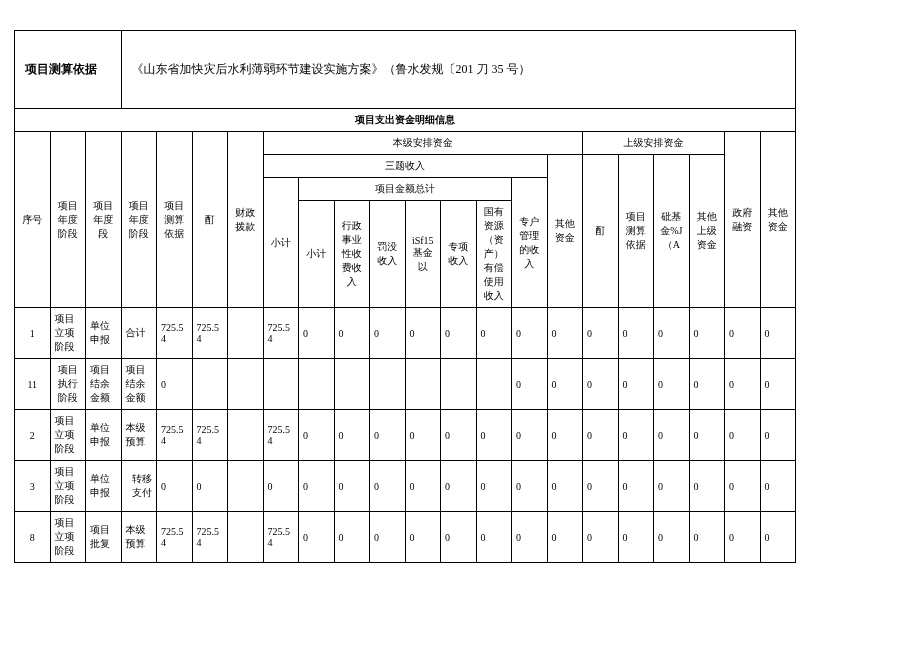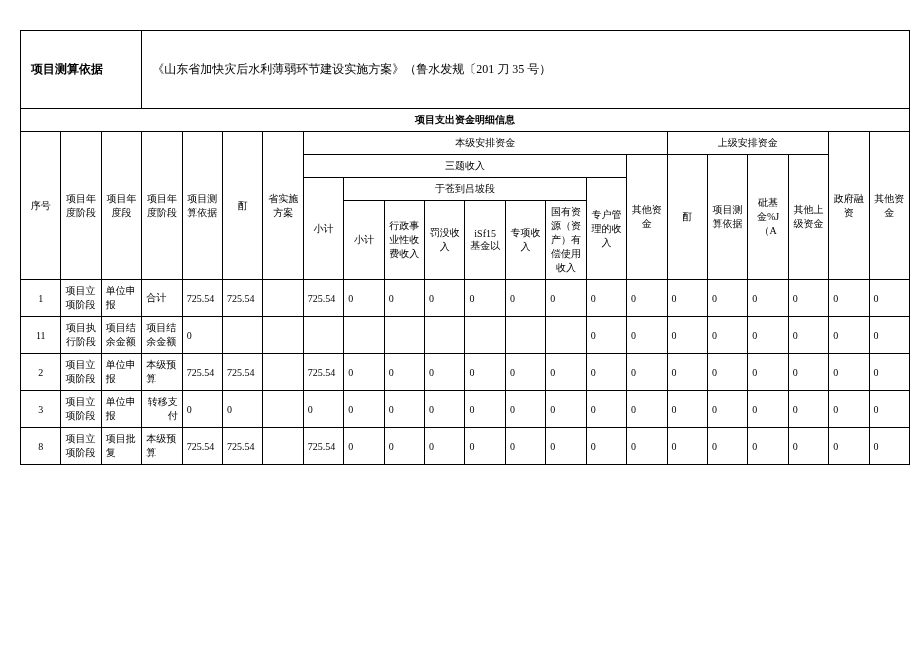--- a/index.html
+++ b/index.html
@@ -16,22 +16,22 @@
     width: 920px;
     padding: 0;
   }
   .para-block {
     margin: 20px 140px 20px 140px;
     line-height: 1.8;
     font-size: 12px;
   }
   .outer-table {
     border-collapse: collapse;
-    width: 890px;
-    margin: 30px 0 0 20px;
+    width: 782px;
+    margin: 30px 0 0 14px;
     table-layout: fixed;
   }
   .outer-table td, .outer-table th {
     border: 1px solid #000;
     padding: 4px 4px;
     font-size: 10px;
     vertical-align: middle;
     text-align: center;
     word-wrap: break-word;
     overflow: hidden;
@@ -73,39 +73,39 @@
     <td colspan="22" class="section-title">项目支出资金明细信息</td>
   </tr>
 
   <tr>
     <td rowspan="4" class="col-narrow">序号</td>
     <td rowspan="4" class="col-med">项目年度阶段</td>
     <td rowspan="4" class="col-med">项目年度段</td>
     <td rowspan="4" class="col-med">项目年度阶段</td>
     <td rowspan="4" class="col-med">项目测算依据</td>
     <td rowspan="4" class="col-small">酊</td>
-    <td rowspan="4" class="col-med">省实施方案</td>
+    <td rowspan="4" class="col-med">财政拨款</td>
     <td colspan="9">本级安排资金</td>
     <td colspan="4">上级安排资金</td>
     <td rowspan="4" class="col-small">政府融资</td>
     <td rowspan="4" class="col-small">其他资金</td>
   </tr>
 
   <tr>
     <td colspan="8">三题收入</td>
     <td rowspan="3" class="col-small">其他资金</td>
     <td rowspan="3" class="col-small">酊</td>
     <td rowspan="3" class="col-small">项目测算依据</td>
     <td rowspan="3" class="col-small">砒基金%J（A</td>
     <td rowspan="3" class="col-small">其他上级资金</td>
   </tr>
 
   <tr>
     <td rowspan="2" class="col-small">小计</td>
-    <td colspan="6">于苍到吕坡段</td>
+    <td colspan="6">项目金额总计</td>
     <td rowspan="2" class="col-small">专户管理的收入</td>
   </tr>
 
   <tr>
     <td class="col-small">小计</td>
     <td class="col-small">行政事业性收费收入</td>
     <td class="col-small">罚没收入</td>
     <td class="col-small">iSf15基金以</td>
     <td class="col-small">专项收入</td>
     <td class="col-med">国有资源（资产）有偿使用收入</td>

